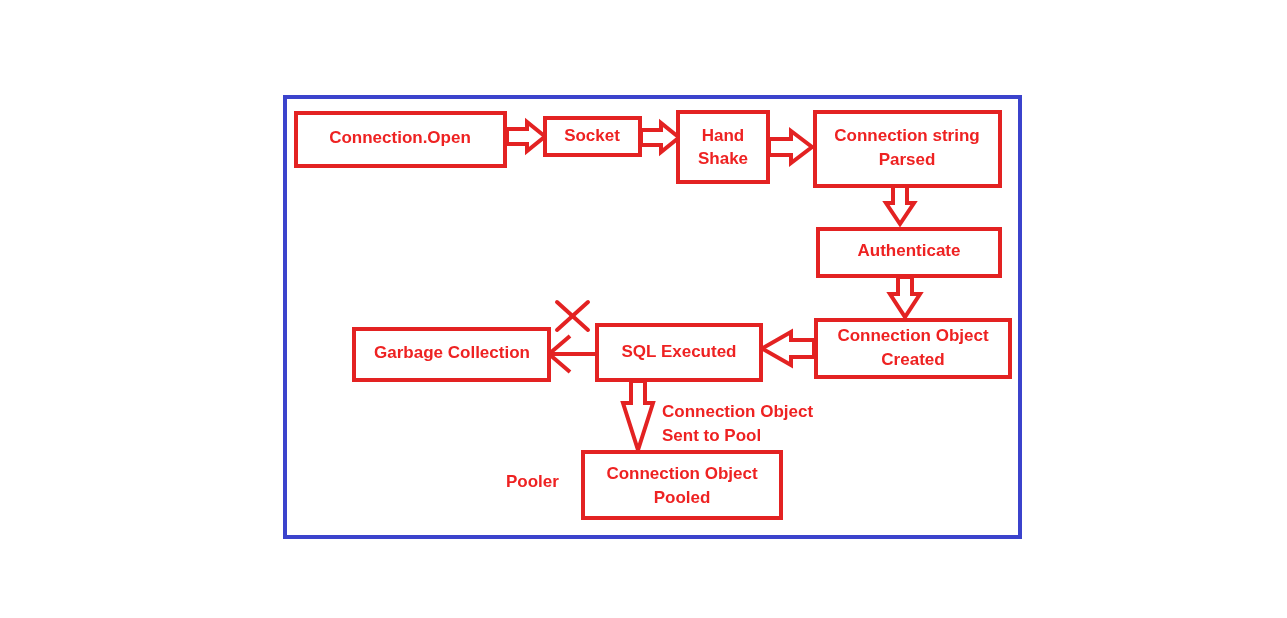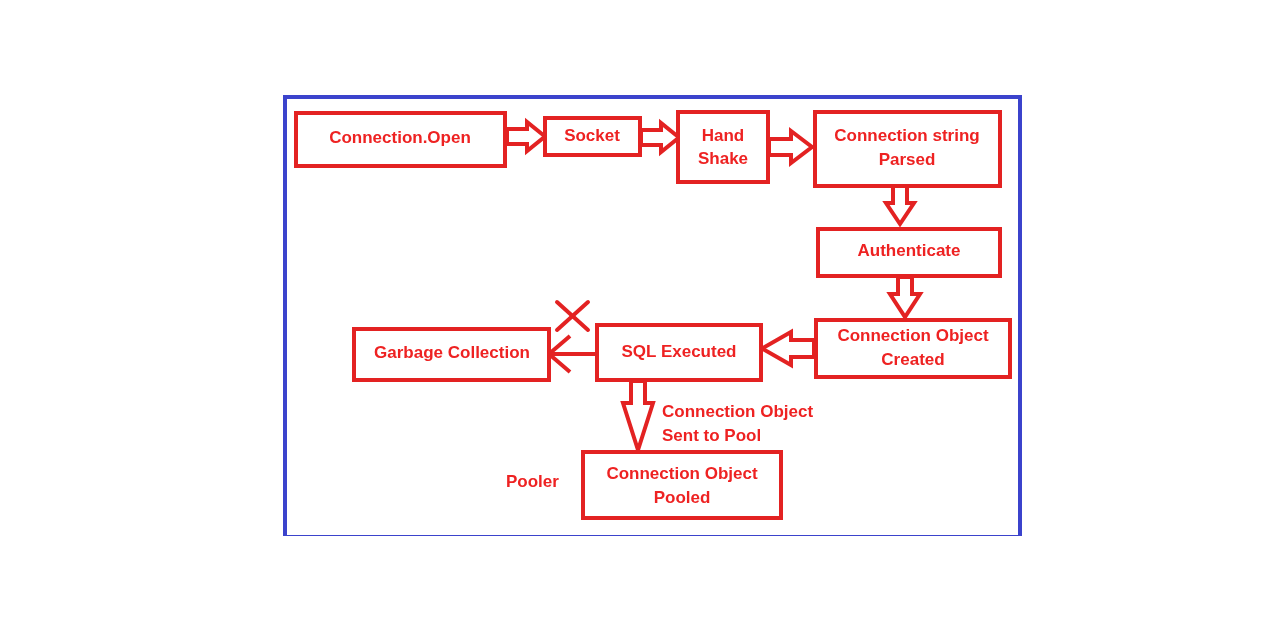--- a/index.html
+++ b/index.html
@@ -3,21 +3,21 @@
 <meta charset="utf-8">
 <style>
   html, body {
     margin: 0;
     padding: 0;
     background: #ffffff;
   }
   #canvas {
     position: relative;
     width: 1287px;
-    height: 536px;
+    height: 618px;
     background: #ffffff;
     font-family: "Liberation Sans", sans-serif;
   }
   #diagram-svg {
     position: absolute;
     left: 0;
     top: 0;
     width: 1287px;
     height: 618px;
   }

